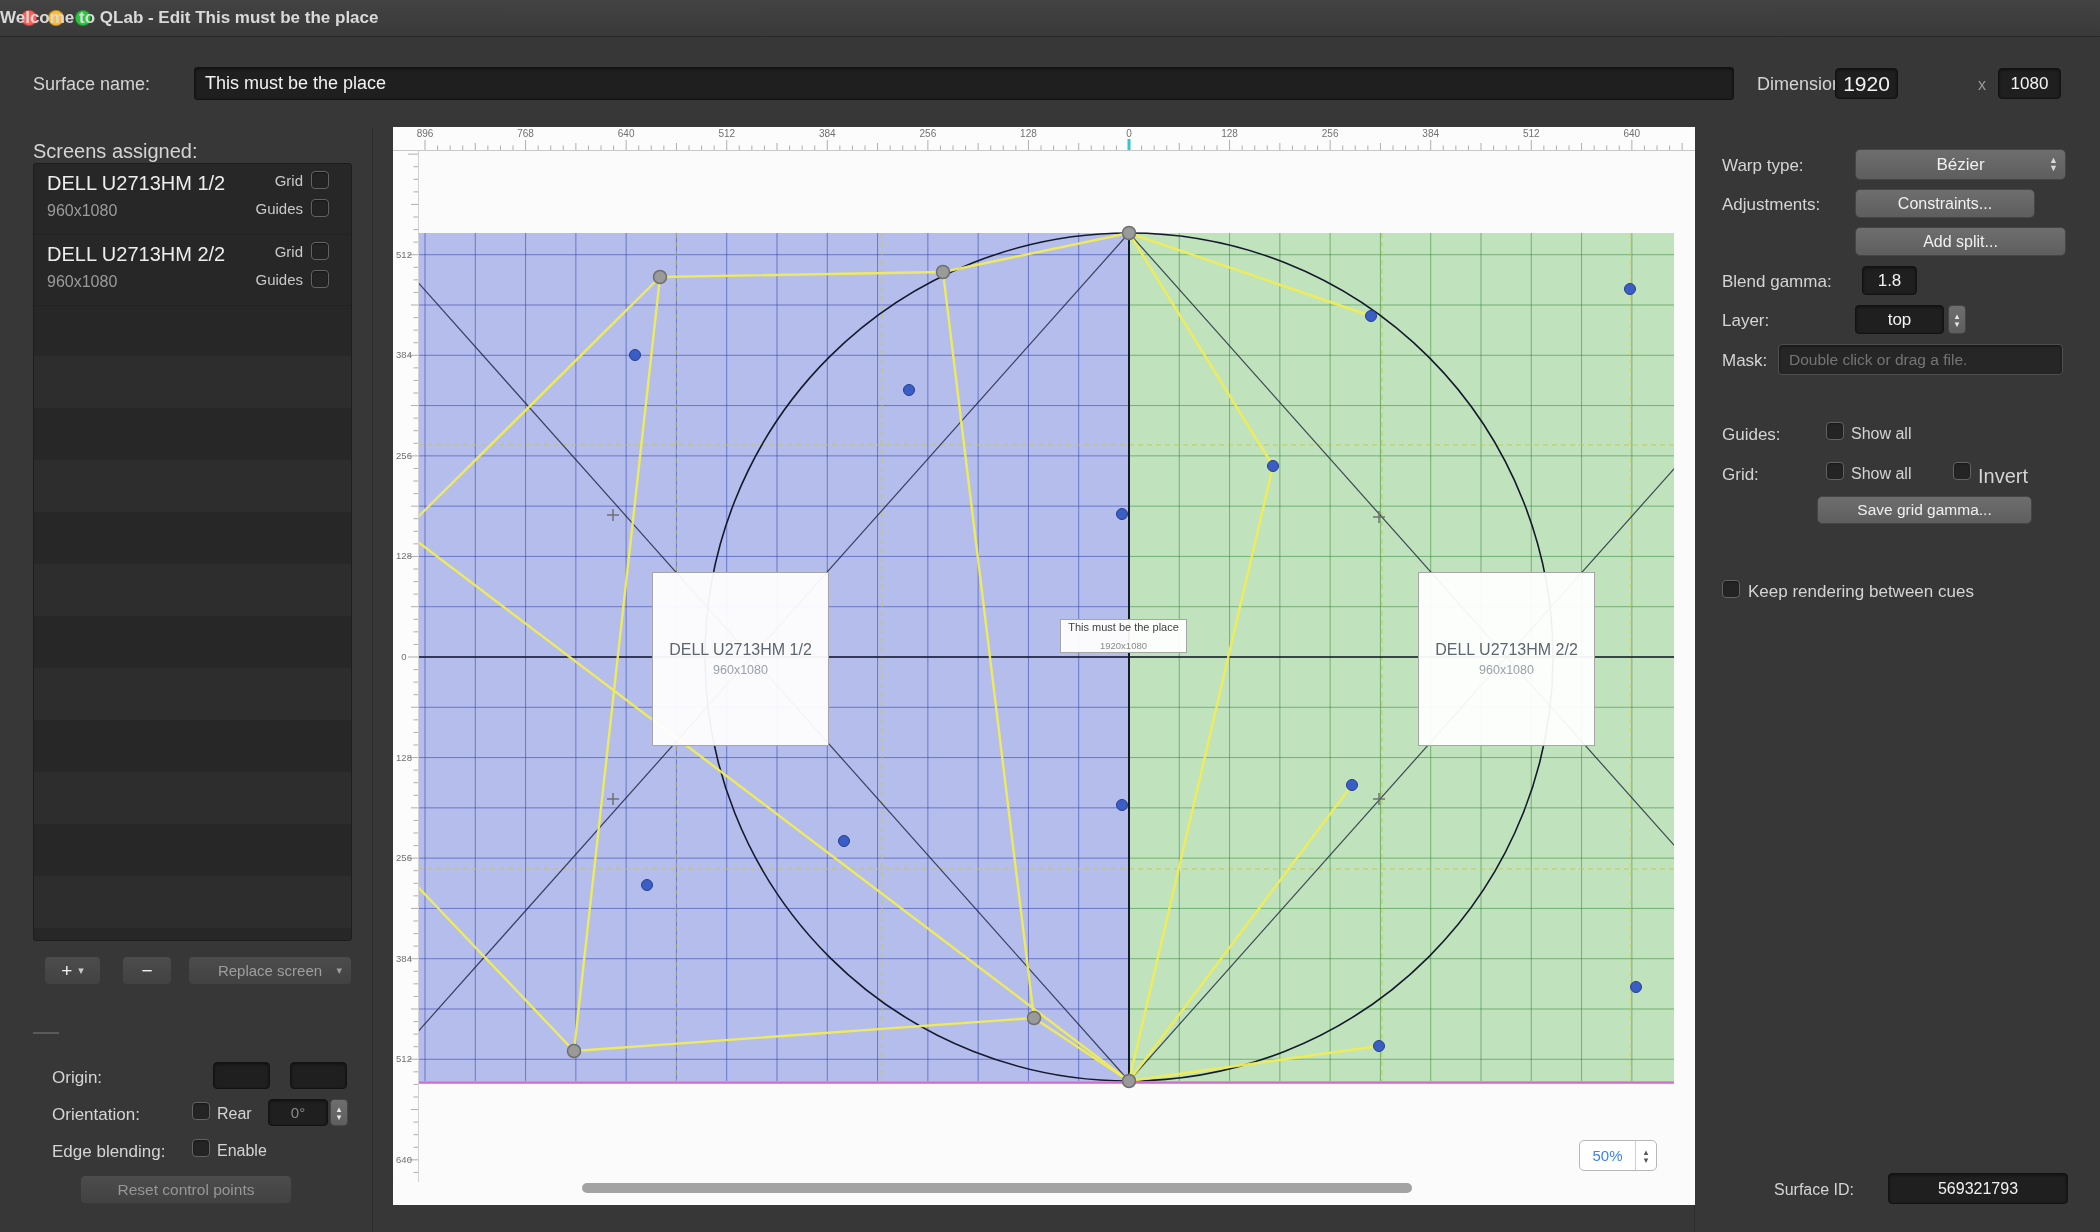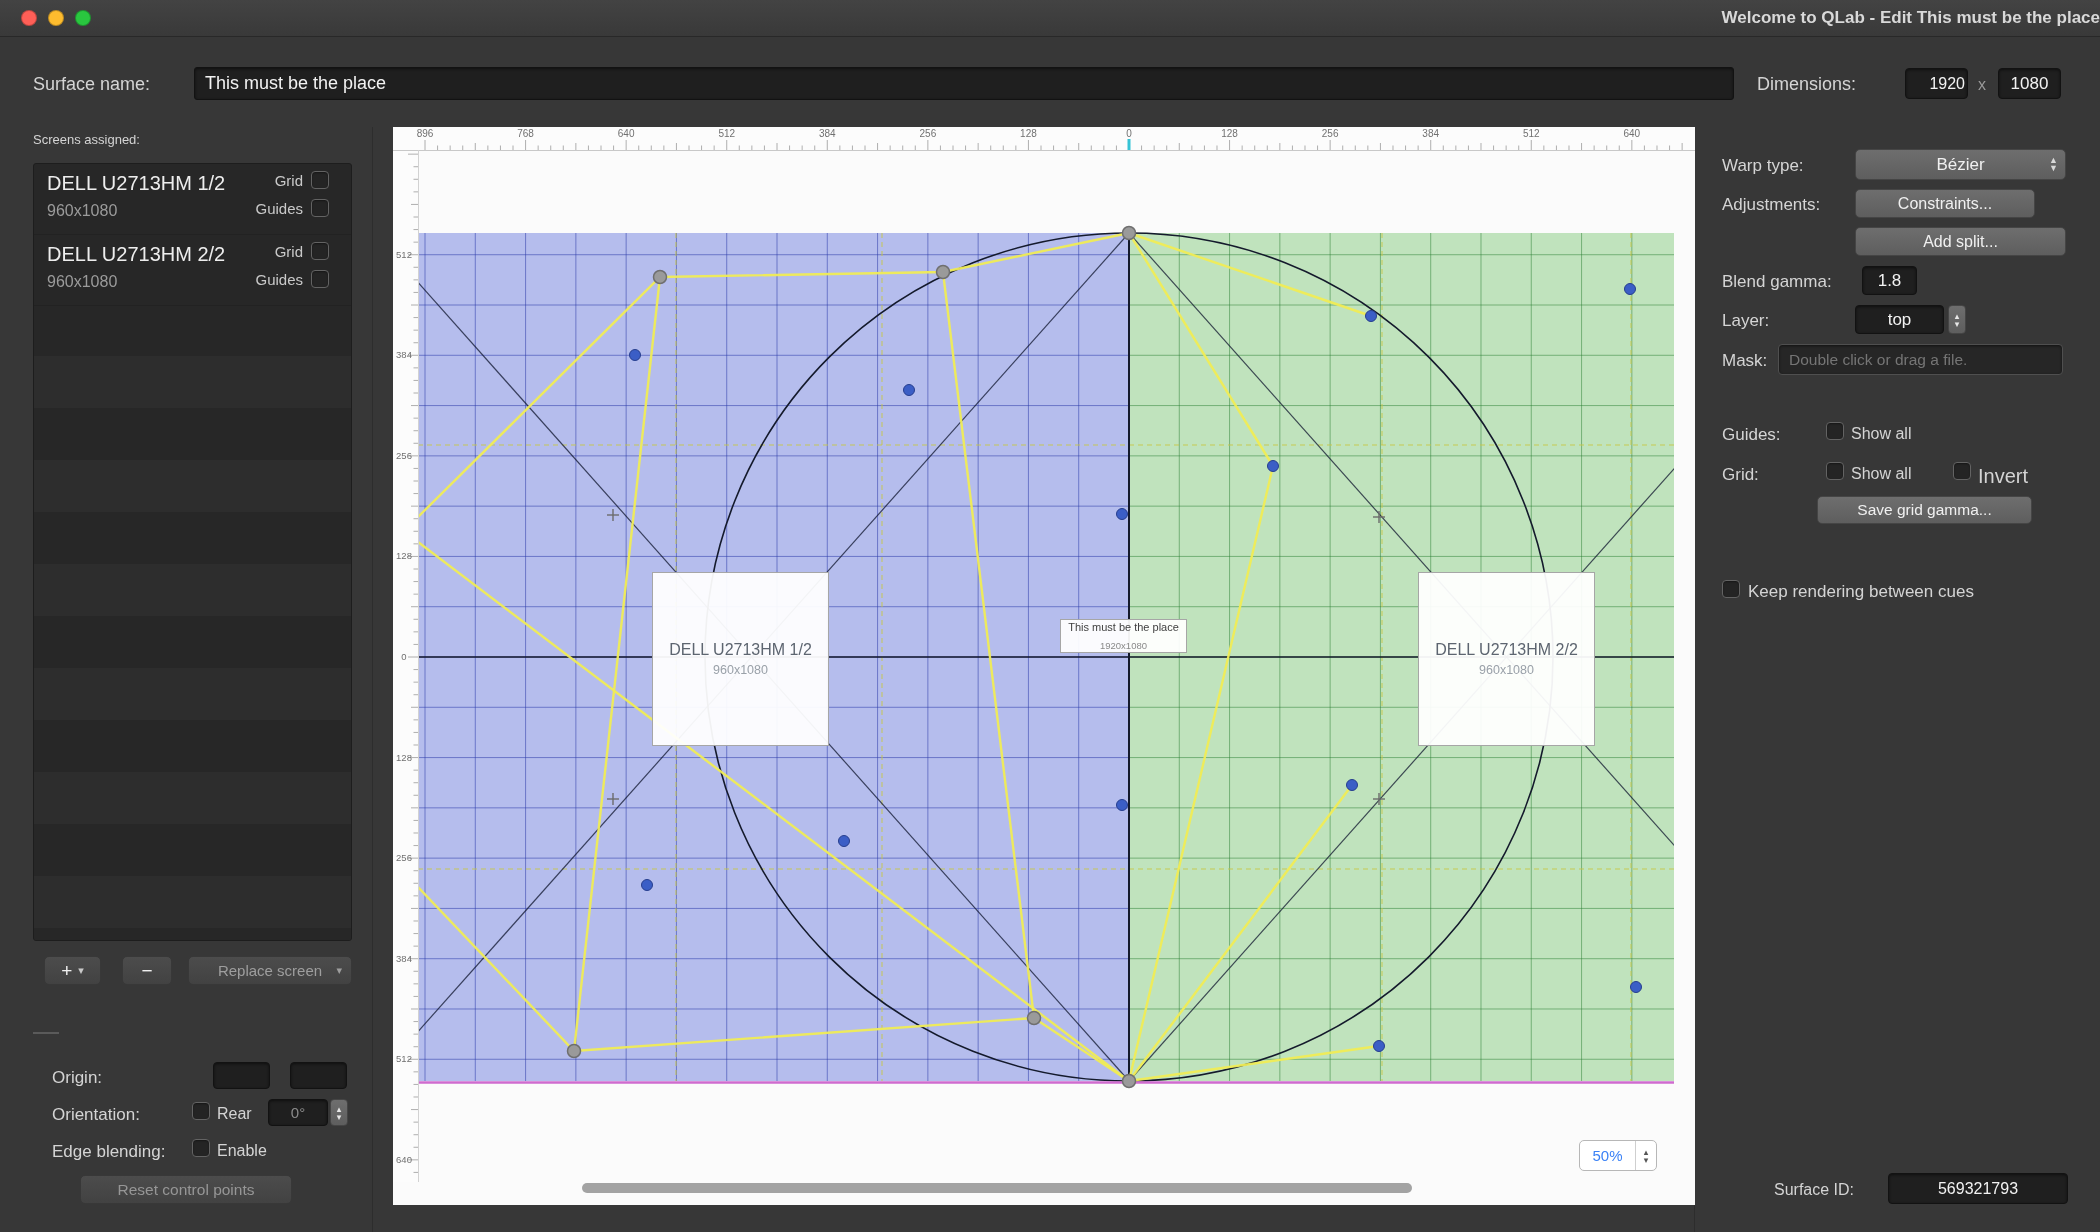--- a/index.html
+++ b/index.html
@@ -1,21 +1,21 @@
 <!DOCTYPE html>
 <html><head>
 <meta charset="utf-8">
 <style>
   html,body{margin:0;padding:0;background:#262626;}
   body{font-family:"Liberation Sans",sans-serif;}
   .window{position:relative;width:2100px;height:1232px;background:#373737;overflow:hidden;}
   .titlebar{position:absolute;left:0;top:0;width:2100px;height:37px;
     background:linear-gradient(#434343,#393939);border-bottom:1px solid #282828;box-sizing:border-box;}
   .light{position:absolute;top:10px;width:16px;height:16px;border-radius:50%;border:1px solid rgba(0,0,0,.25);box-sizing:border-box;}
-  .title{position:absolute;left:0;right:0;top:8px;text-align:right;font-size:17px;font-weight:bold;color:#d9d9d9;}
+  .title{position:absolute;left:0;right:0;top:8px;text-align:left;font-size:17px;font-weight:bold;color:#d9d9d9;}
   .lbl{position:absolute;font-size:17px;color:#d4d4d4;white-space:nowrap;}
   .well{position:absolute;background:#1f1f1f;border:1px solid #121212;border-radius:4px;
     box-shadow:inset 0 1px 3px rgba(0,0,0,.55);color:#f2f2f2;box-sizing:border-box;
     font-family:"Liberation Sans",sans-serif;}
   input.well{outline:none;}
   .btn{position:absolute;display:flex;align-items:center;justify-content:center;
     background:linear-gradient(#6e6e6e,#5e5e5e);border:1px solid #454545;border-radius:5px;
     color:#f0f0f0;font-size:16px;box-sizing:border-box;}
   .btn.dark{background:linear-gradient(#4c4c4c,#424242);border-color:#383838;}
   .cb{position:absolute;width:18px;height:18px;background:#242424;border:1px solid #636363;border-radius:4px;box-sizing:border-box;
@@ -57,28 +57,28 @@
   <div class="titlebar">
     <span class="light" style="left:21px;background:#ff5f57"></span>
     <span class="light" style="left:48px;background:#febc2e"></span>
     <span class="light" style="left:75px;background:#29c73f"></span>
     <div class="title">Welcome to QLab - Edit This must be the place</div>
   </div>
 
   <div class="lbl" style="left:33px;top:74px;font-size:18px">Surface name:</div>
   <input class="well" style="left: 194px; top: 67px; width: 1540px; height: 33px; font-size: 18px; padding: 0px 10px; border-radius: 3px;" value="This must be the place">
   <div class="lbl" style="left:1757px;top:74px;font-size:18px">Dimensions:</div>
-  <input class="well" style="left: 1905px; top: 68px; width: 63px; height: 31px; font-size: 16px; text-align: right;" value="1920">
+  <input class="well" style="left: 1835px; top: 68px; width: 63px; height: 31px; font-size: 21px; text-align: center;" value="1920">
   <div class="lbl" style="left:1978px;top:76px;font-size:16px;color:#9a9a9a">x</div>
   <input class="well" style="left: 1998px; top: 68px; width: 63px; height: 31px; font-size: 17px; text-align: center;" value="1080">
 
   <div class="vsep" style="left:372px;top:127px;height:1105px"></div>
   <div class="vsep" style="left:1694px;top:127px;height:1105px"></div>
 
-  <div class="lbl" style="left:33px;top:132px;font-size:13px">Screens assigned:</div>
+  <div class="lbl" style="left:33px;top:140px;font-size:20px">Screens assigned:</div>
 
   <div class="listbox">
     <div class="stripes"></div>
 
     <div class="screen-item" style="top:0">
       <div class="name">DELL U2713HM 1/2</div>
       <div class="res">960x1080</div>
       <span class="cb-lbl" style="right:48px;top:8px">Grid</span>
       <span class="cb" style="right:22px;top:7px"></span>
       <span class="cb-lbl" style="right:48px;top:36px">Guides</span>

